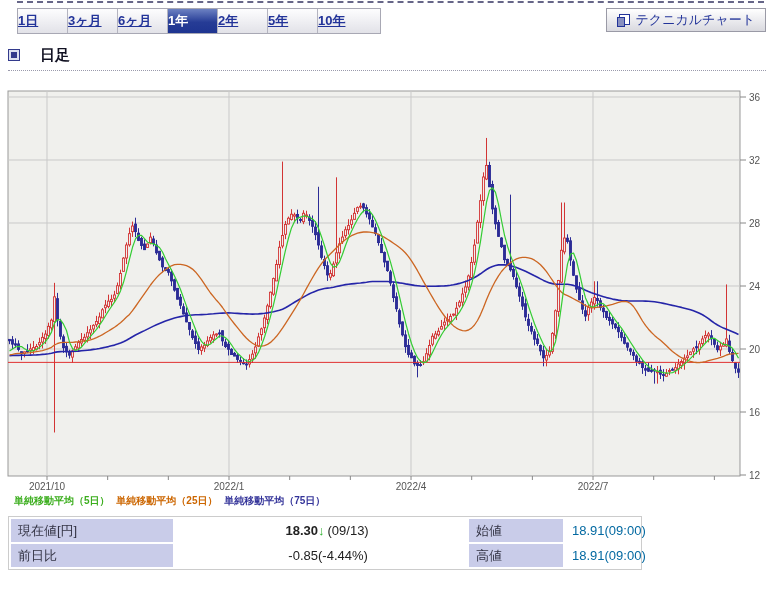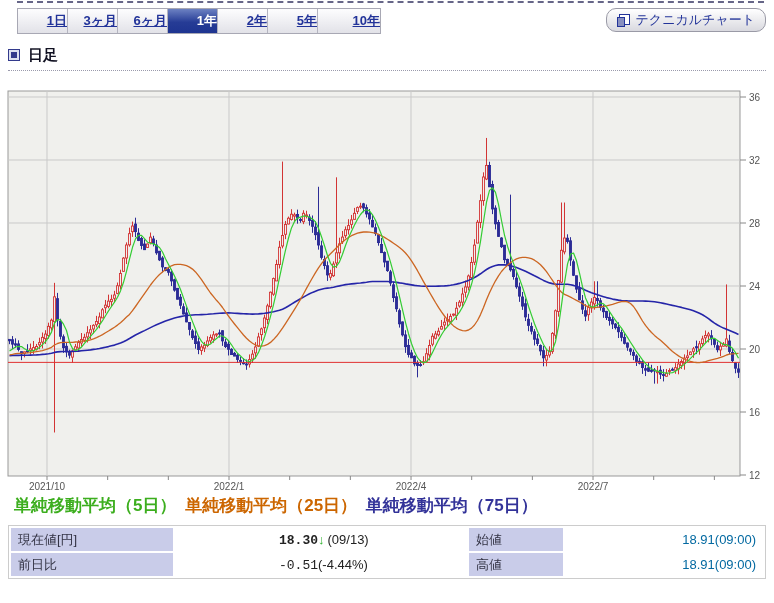--- a/index.html
+++ b/index.html
@@ -5,53 +5,53 @@
   html,body{margin:0;padding:0;background:#fff;}
   body{font-family:"Liberation Sans","DejaVu Sans",sans-serif;width:774px;height:603px;overflow:hidden;}
   .page{width:774px;height:603px;position:relative;}
 
   
   .dashes{height:0;border-top:2px dashed #666688;margin:1px 10px 0 17px;}
 
   
   .toprow{display:flex;justify-content:space-between;align-items:flex-start;margin:5px 8px 0 17px;}
   .tabstrip{display:flex;border:1px solid #a8a8b4;background:linear-gradient(#fcfcfd,#dadae0);}
-  .tab{display:block;width:49px;height:24px;line-height:24px;text-align:right;border-right:1px solid #b4b4c0;
+  .tab{display:block;width:49px;height:24px;line-height:24px;text-align:left;border-right:1px solid #b4b4c0;
        font-size:13px;font-weight:bold;color:#223399;text-decoration:underline;cursor:pointer;
        background:linear-gradient(#fdfdfe,#e2e2e8);}
   .tab:last-child{width:62px;border-right:none;}
   .tab.active{background:linear-gradient(#6c81c2,#263c96 55%,#1e3490);color:#fff;text-decoration:none;}
-  .tech-btn{display:flex;align-items:center;gap:6px;height:22px;padding:0 10px;border:1px solid #9a9aa6;border-radius:10px;
+  .tech-btn{display:flex;align-items:center;gap:6px;height:22px;padding:0 10px;border:1px solid #9a9aa6;border-radius:0;
        background:linear-gradient(#ffffff,#d9d9df);font-size:13px;color:#223399;cursor:pointer;}
   .tech-btn svg{display:block;}
 
   
-  .sec-h{display:flex;align-items:center;gap:8px;margin:12px 8px 0 8px;font-size:15px;font-weight:bold;color:#111122;}
+  .sec-h{display:flex;align-items:center;gap:20px;margin:12px 8px 0 8px;font-size:15px;font-weight:bold;color:#111122;}
   .dotted{border-top:1px dotted #9a9aac;margin:5px 8px 0 8px;}
 
   
   .chartwrap{position:relative;height:408px;margin-top:15px;}
   .chartwrap svg{position:absolute;left:0;top:0;}
 
   
-  .legend{margin:0 0 0 14px;font-size:17px;font-weight:bold;letter-spacing:0;}
+  .legend{margin:0 0 0 14px;font-size:10px;font-weight:bold;letter-spacing:0;}
   .legend .ma5{color:#3cae1e;}
   .legend .ma25{color:#cc6600;}
   .legend .ma75{color:#333399;}
   .legend span{margin-right:4px;}
 
   
-  table.qtable{width:758px;margin:8px 0 0 8px;border:1px solid #cccccc;border-collapse:separate;border-spacing:2px;
+  table.qtable{width:634px;margin:8px 0 0 8px;border:1px solid #cccccc;border-collapse:separate;border-spacing:2px;
        background:#ffffff;font-size:13px;table-layout:fixed;}
   .qtable td{height:21px;padding:1px 7px;vertical-align:middle;white-space:nowrap;}
   .qtable td.lbl{background:#c9cce9;color:#333344;width:148px;}
   .qtable td.mid{width:278px;text-align:right;}
   .qtable td.lbl2{background:#c9cce9;color:#333344;width:80px;margin-left:16px;}
   .qtable td.val2{text-align:right;color:#0369a1;}
-  .qtable .v{display:inline-block;width:128px;text-align:right;color:#222;font-family:Liberation Mono, monospace;}
+  .qtable .v{display:inline-block;width:128px;text-align:right;color:#222;}
   .qtable .n{display:inline-block;width:142px;text-align:left;color:#222;}
   .bold{font-weight:bold;}
   .grn{color:#2fb32f;}
   .arrow{color:#2fb32f;font-weight:bold;margin-right:3px;}
 </style>
 </head>
 <body>
 
 <div class="page">
 
@@ -639,21 +639,21 @@
       <td class="lbl">現在値[円]</td>
       <td class="mid">
         <span class="v bold">18.30</span><span class="n"><span class="arrow">↓</span><span>(09/13)</span></span>
       </td>
       <td class="lbl2">始値</td>
       <td class="val2">18.91(09:00)</td>
     </tr>
     <tr>
       <td class="lbl">前日比</td>
       <td class="mid">
-        <span class="v grn">-0.51</span><span class="n grn">(-4.44%)</span>
+        <span class="v grn">-0.85</span><span class="n grn">(-4.44%)</span>
       </td>
       <td class="lbl2">高値</td>
       <td class="val2">18.91(09:00)</td>
     </tr>
     </tbody>
   </table>
 
 </div>
 
 </body></html>

